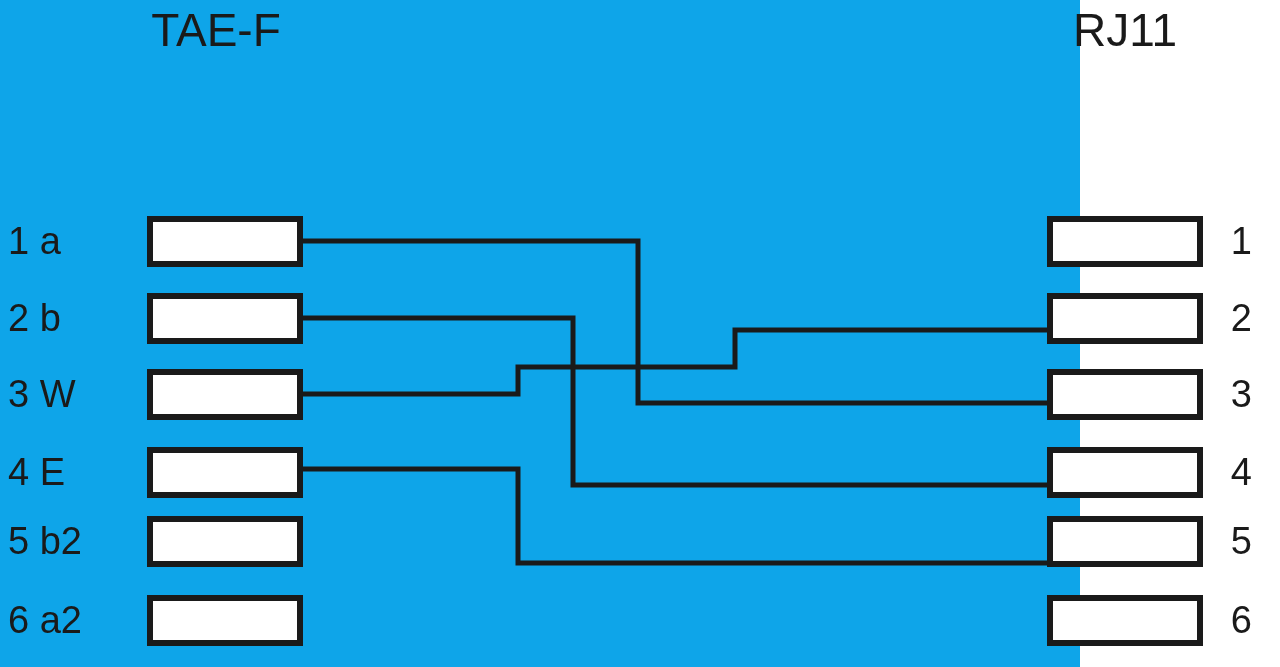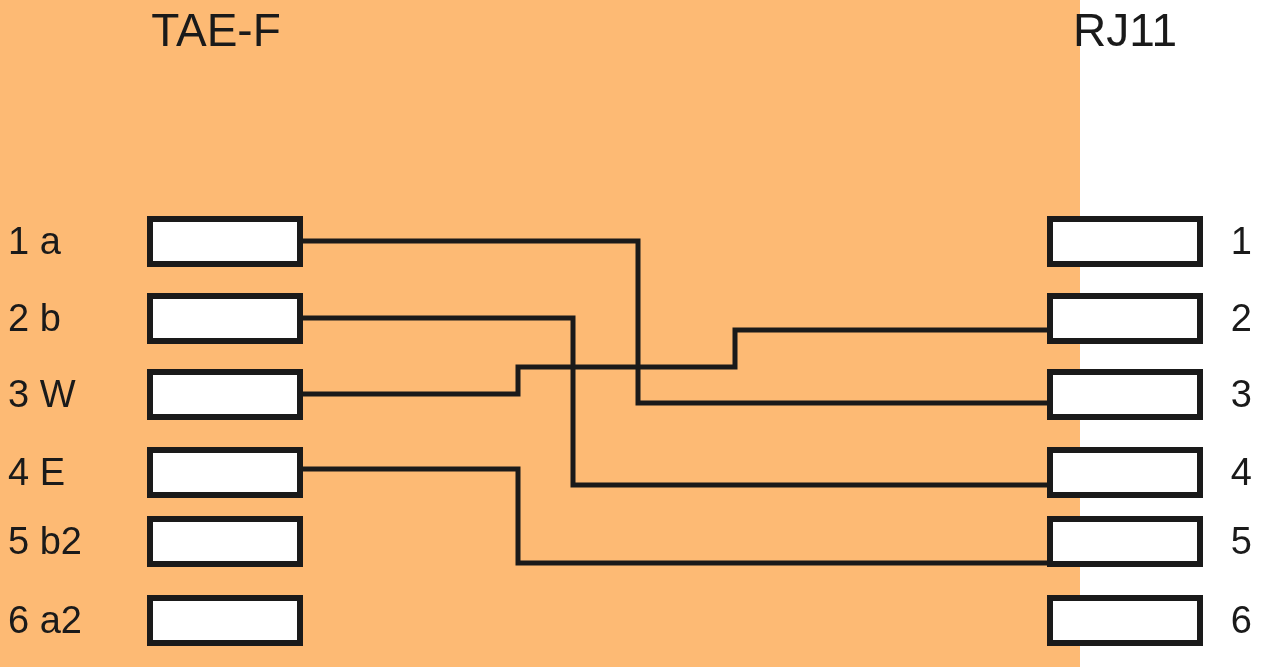--- a/index.html
+++ b/index.html
@@ -12,21 +12,21 @@
     width: 1280px;
     height: 667px;
     overflow: hidden;
     font-family: "Liberation Sans", sans-serif;
     color: #1a1a1a;
   }
   #diagram-root {
     position: relative;
     width: 1080px;
     height: 667px;
-    background: #fdba74;
+    background: #0ea5e9;
   }
   svg#wiring-svg {
     position: absolute;
     top: 0;
     left: 0;
     width: 1280px;
     height: 667px;
     display: block;
   }
   .conn-title {

